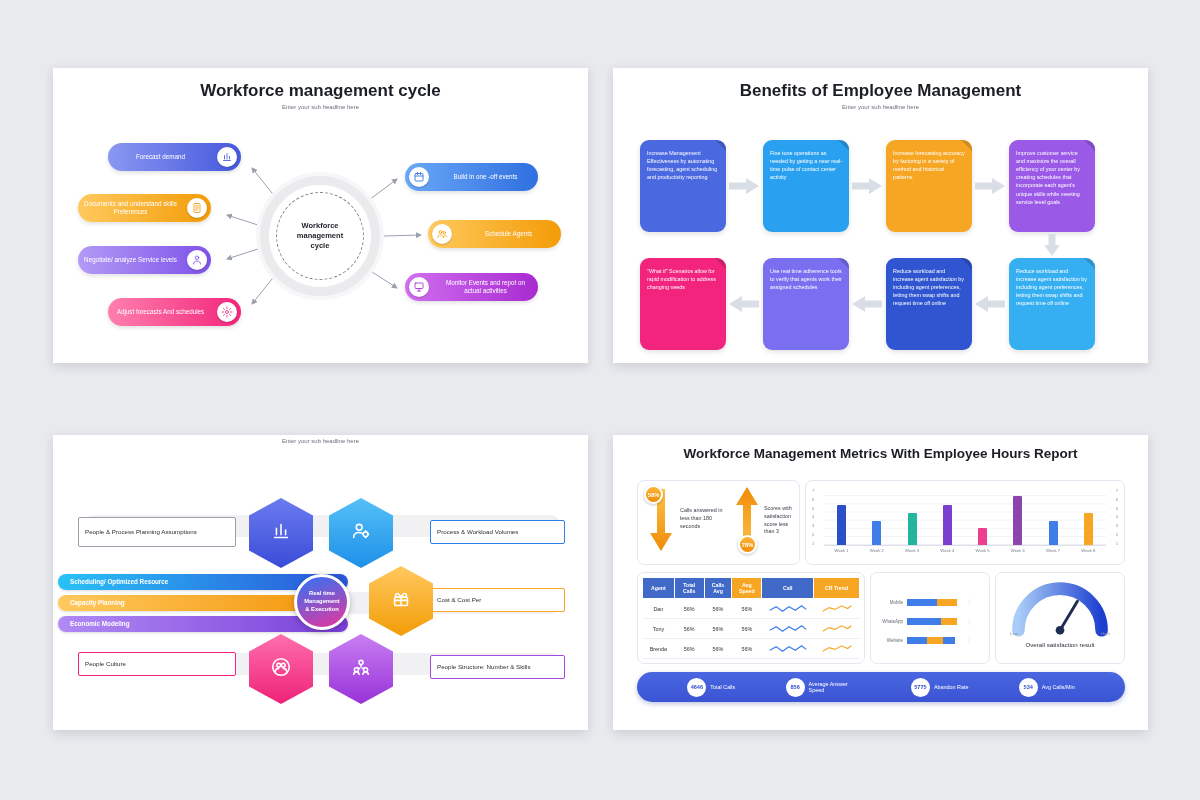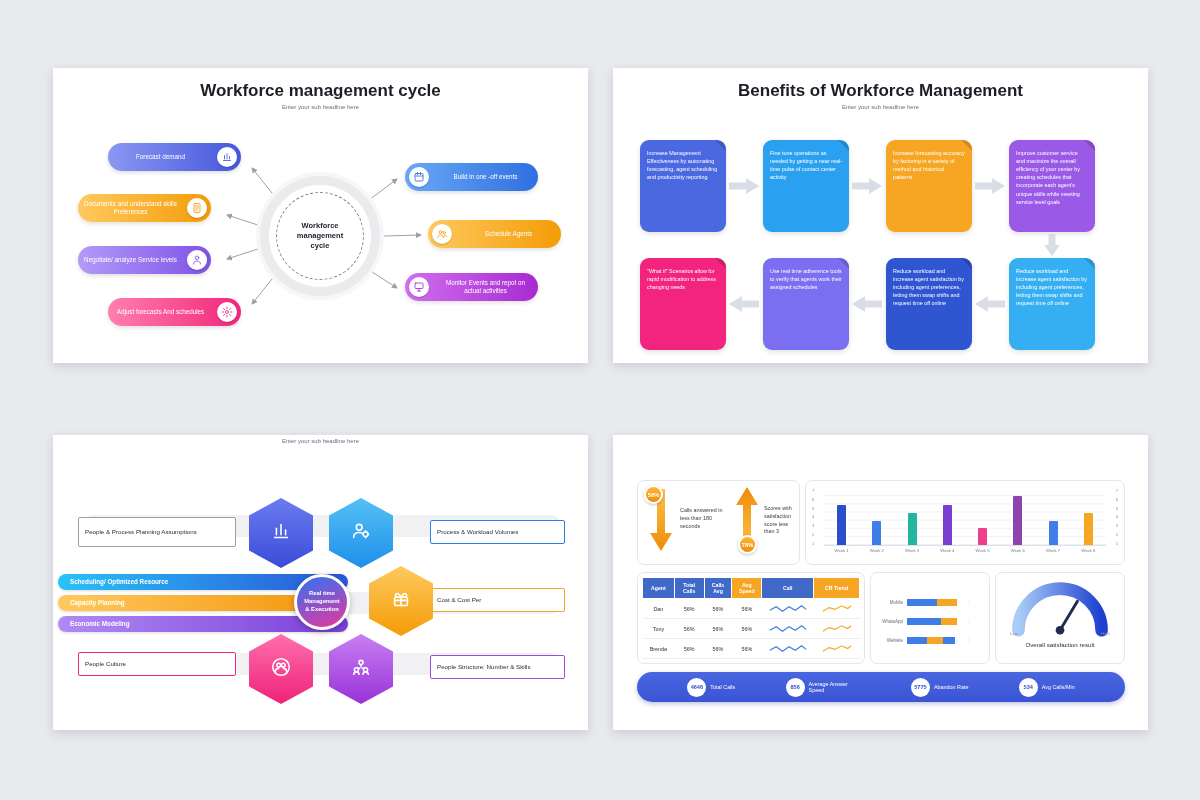--- a/index.html
+++ b/index.html
@@ -163,21 +163,21 @@
         <svg class="lic" width="12" height="12" viewBox="0 0 24 24">
           <rect x="4" y="4" width="16" height="11" rx="1.5"></rect>
           <path d="M9 20h6M12 15v5"></path>
         </svg>
       </span>
     <span class="pt">Monitor Events and repot on actual activities</span>
   </div>
 </section>
 
 <section class="slide" id="s2">
-  <div class="s-title">Benefits of Workforce Management</div>
+  <div class="s-title">Benefits of Employee Management</div>
   <div class="s-sub">Enter your sub headline here</div>
 
   <div class="bcard" style="left: 27px; top: 72px; background: rgb(74, 104, 224);">Increase Management Effectiveness by automating forecasting, agent scheduling and productivity reporting</div>
   <div class="bcard" style="left: 150px; top: 72px; background: rgb(42, 160, 240);">Fine tune operations as needed by getting a near real-time pulse of contact center activity</div>
   <div class="bcard" style="left: 273px; top: 72px; background: rgb(247, 166, 35);">Increase forecasting accuracy by factoring in a variety of method and historical patterns</div>
   <div class="bcard" style="left: 396px; top: 72px; background: rgb(155, 89, 232);">Improve customer service and maximize the overall efficiency of your center by creating schedules that incorporate each agent's unique skills while meeting service level goals</div>
 
   <div class="bcard" style="left: 27px; top: 190px; background: rgb(242, 36, 126);">"What if" Scenarios allow for rapid modification to address changing needs</div>
   <div class="bcard" style="left: 150px; top: 190px; background: rgb(122, 111, 240);">Use real time adherence tools to verify that agents work their assigned schedules</div>
   <div class="bcard" style="left: 273px; top: 190px; background: rgb(47, 85, 208);">Reduce workload and increase agent satisfaction by including agent preferences, letting them swap shifts and request time off online</div>
@@ -270,20 +270,21 @@
           <circle cx="7" cy="15" r="2.2"></circle>
           <circle cx="17" cy="15" r="2.2"></circle>
           <path d="M12 9.5v2.5M10.5 13.5 8.6 13M13.5 13.5l1.9-.5M4 20c.4-1.8 1.6-2.7 3-2.7s2.6.9 3 2.7M14 20c.4-1.8 1.6-2.7 3-2.7s2.6.9 3 2.7"></path>
         </svg></span>
   </div>
 
   <div class="ccirc">Real time Management &amp; Execution</div>
 </section>
 
 <section class="slide" id="s4">
+  <div class="s-title">Workforce Management Metrics With Employee Hours Report</div>
 
   <div class="panel pA">
     <div class="kpel" style="left:12px;top:8px">
       <svg width="22" height="62" viewBox="0 0 22 62">
           <defs>
             <linearGradient id="og1" x1="0" y1="0" x2="0" y2="1">
               <stop offset="0" stop-color="#ffc24a"></stop>
               <stop offset="1" stop-color="#ef8b06"></stop>
             </linearGradient>
           </defs>

